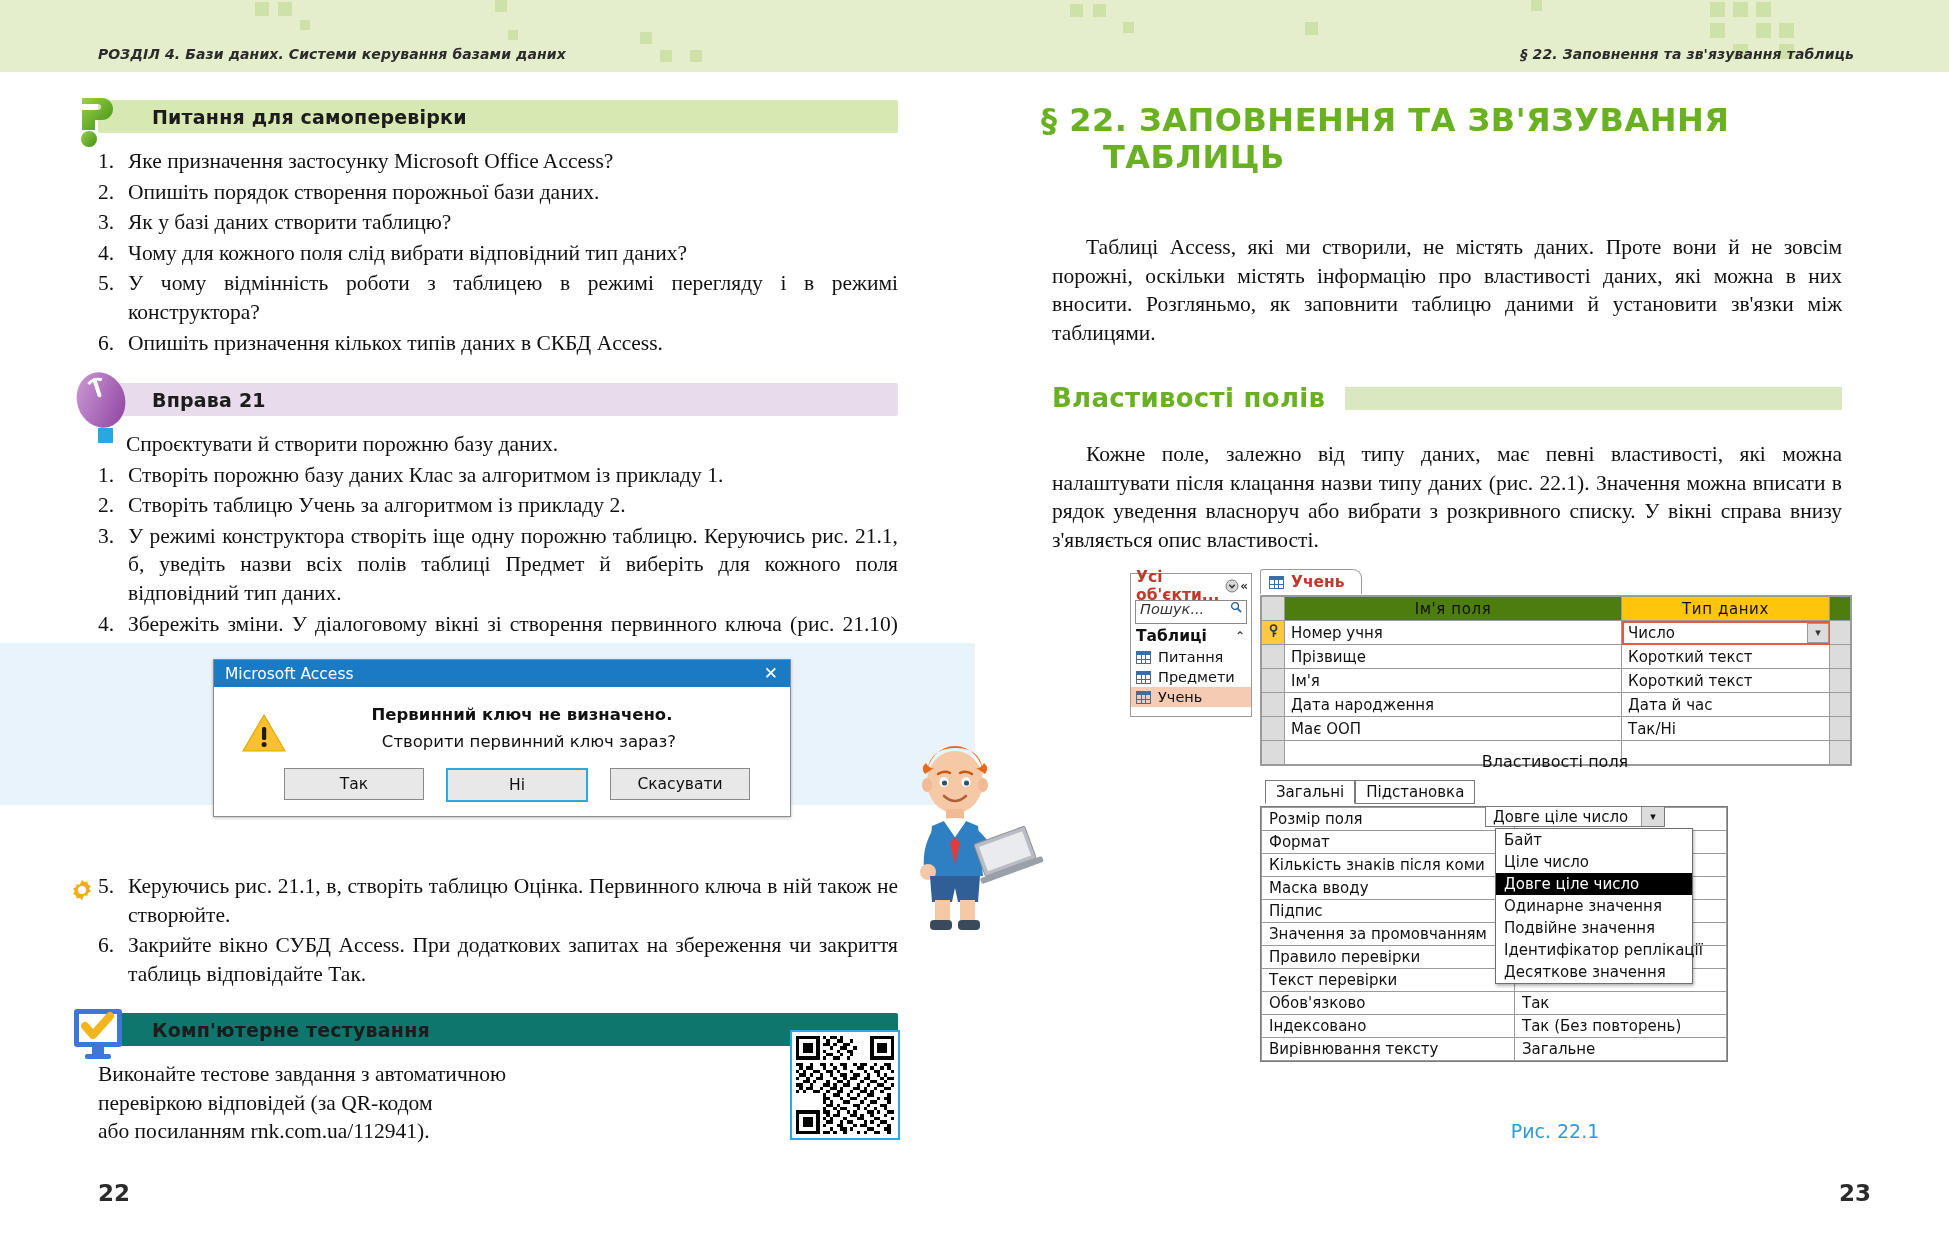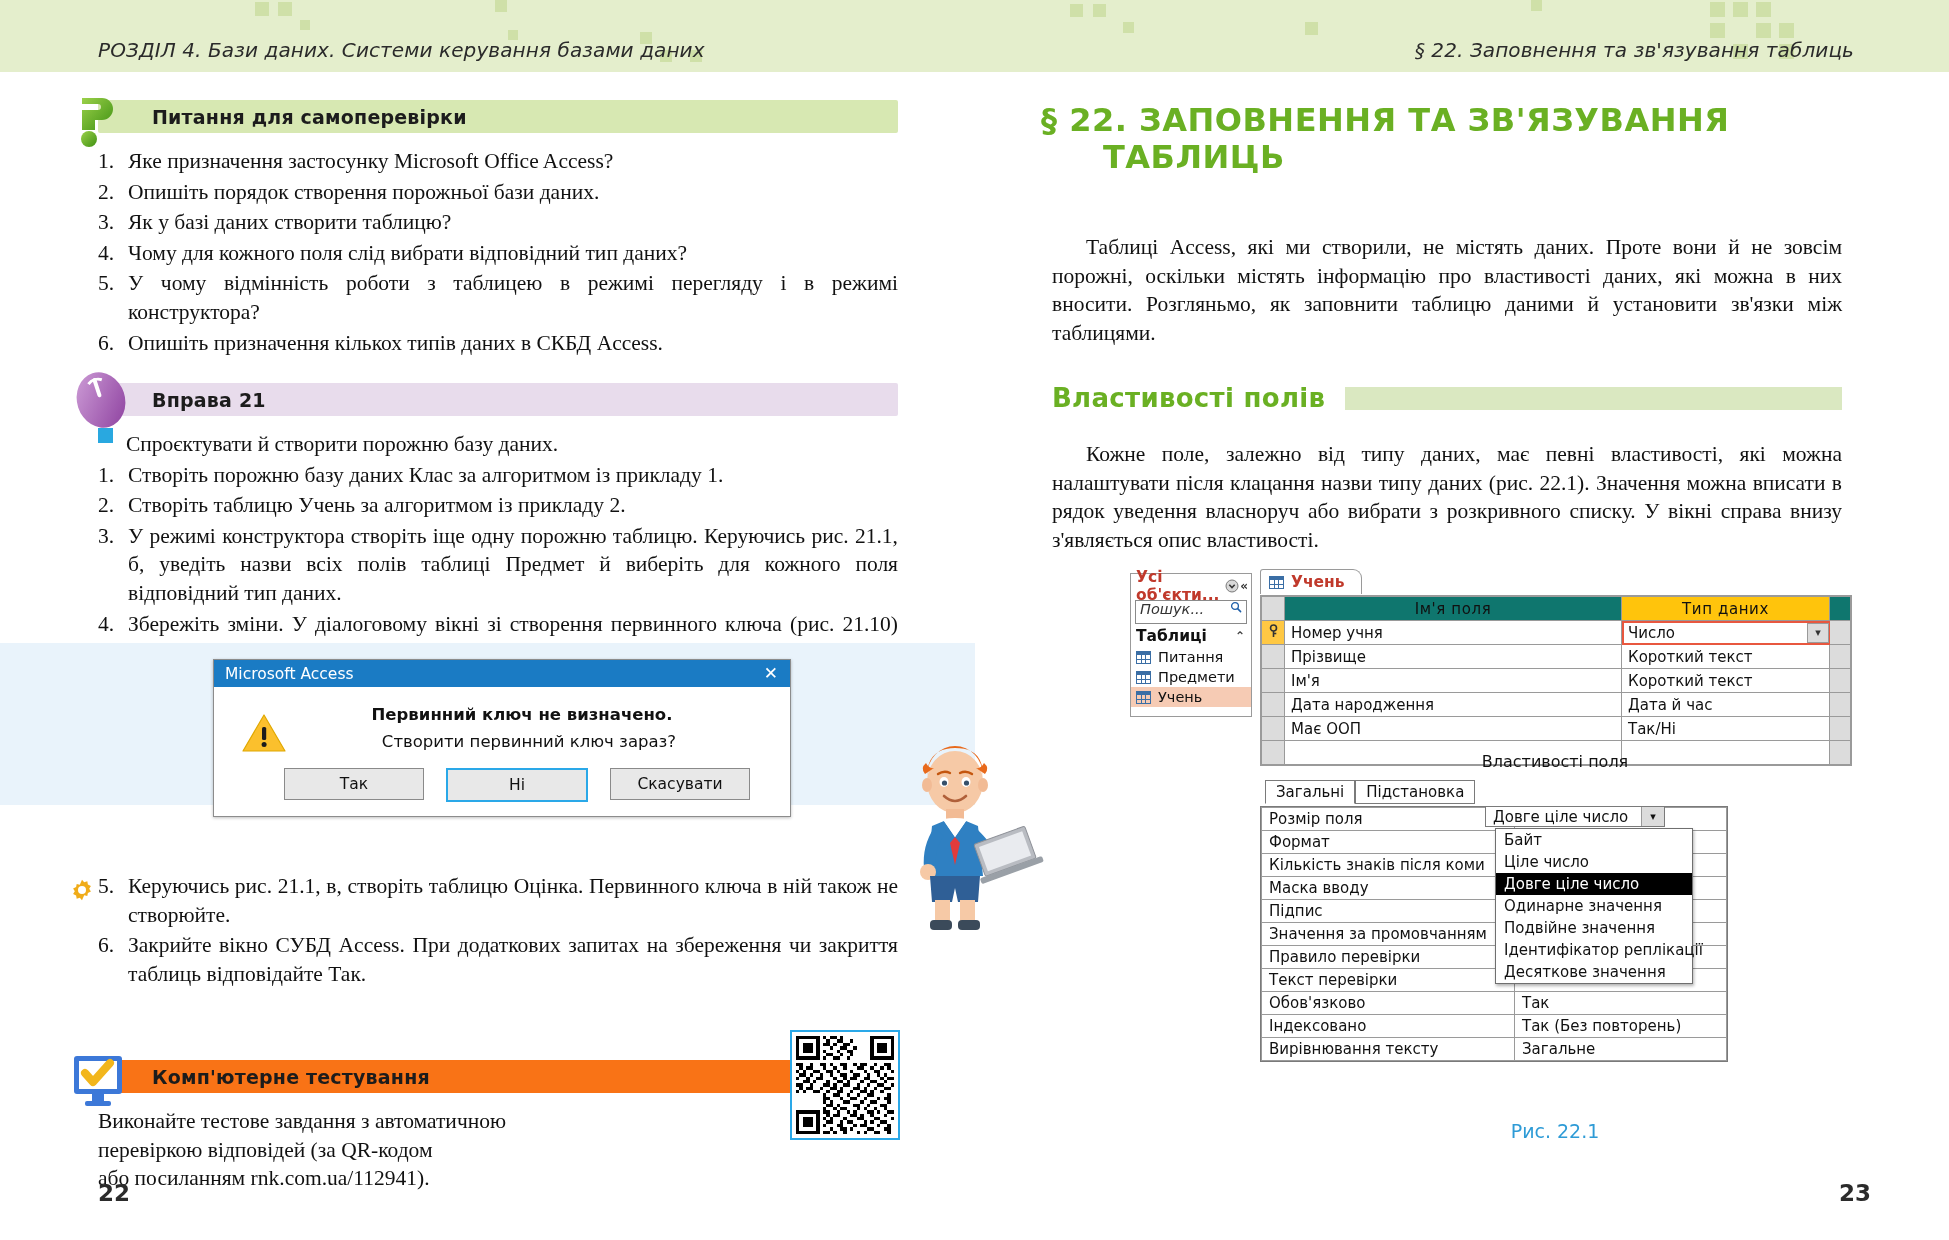--- a/index.html
+++ b/index.html
@@ -12,41 +12,41 @@
   .page{position:absolute;top:0;height:1240px;}
   .page-left{left:0;width:975px;}
   .page-right{left:975px;width:974px;}
 
   
   .band{position:absolute;top:0;left:0;right:0;height:72px;background:#e4eecc;}
   .band-inner{position:absolute;top:0;left:0;right:0;height:72px;overflow:hidden;}
   .runhead{
     position:absolute;bottom:10px;
     font-family:"DejaVu Sans",sans-serif;
-    font-style:italic;font-weight:400;font-size:20px;color:#2b2b2b;
+    font-style:italic;font-weight:700;font-size:14px;color:#2b2b2b;
     letter-spacing:.1px;white-space:nowrap;
   }
   .runhead-left{left:98px;}
   .runhead-right{right:95px;}
   .sq{position:absolute;background:#cfe0a8;}
 
   
   .lcol{position:absolute;left:98px;width:800px;}
 
   .secbar{
     position:relative;height:33px;border-radius:2px;
     display:flex;align-items:center;
   }
   .secbar .t{
     font-family:"DejaVu Sans",sans-serif;font-weight:700;font-size:19px;
     color:#1c1c1c;padding-left:54px;letter-spacing:.2px;
   }
   .bar-green{background:#d7e8b2;}
   .bar-violet{background:#e8dcec;}
-  .bar-blue{background:#f97316;margin-top:47px;}
+  .bar-blue{background:#0f766e;}
 
   .ico{position:absolute;left:-30px;top:-16px;width:66px;height:66px;}
   .li{
     display:flex;font-size:21.5px;line-height:1.33;color:#111;
     margin-top:2px;
   }
   .li .num{width:30px;flex:0 0 30px;text-align:left;}
   .li .txt{flex:1;}
   .li .txt.just{text-align:justify;}
 
@@ -154,21 +154,21 @@
   .tab{
     display:flex;align-items:center;gap:7px;
     border:1px solid #9a9a9a;border-bottom:none;background:#fff;
     padding:3px 16px 3px 8px;color:#c0392b;font-weight:700;font-size:15.5px;
     border-radius:3px 9px 0 0;
   }
 
   .grid{position:absolute;border:1px solid #9a9a9a;background:#fff;border-collapse:collapse;}
   .grid table{border-collapse:collapse;width:100%;}
   .grid td,.grid th{border:1px solid #9a9a9a;height:21px;padding:1px 6px;font-weight:400;font-size:15px;}
-  .grid th{background:#0f766e;text-align:center;font-weight:400;letter-spacing:.6px;}
+  .grid th{background:#4d7c0f;text-align:center;font-weight:400;letter-spacing:.6px;}
   .grid th.amber{background:#ffc40c;}
   .grid td.sel-col{width:22px;background:#dcdcdc;padding:0;}
   .grid td.key{background:#ffc843;text-align:center;padding:0;}
   .grid td.tail{width:20px;background:#dcdcdc;padding:0;}
   .cellbox{position:relative;display:flex;align-items:center;justify-content:space-between;}
   .td-focus{outline:2px solid #e8573f;outline-offset:-2px;}
   .caret{
     width:20px;height:18px;background:#dcdcdc;border:1px solid #9a9a9a;
     display:flex;align-items:center;justify-content:center;font-size:11px;color:#333;
   }

